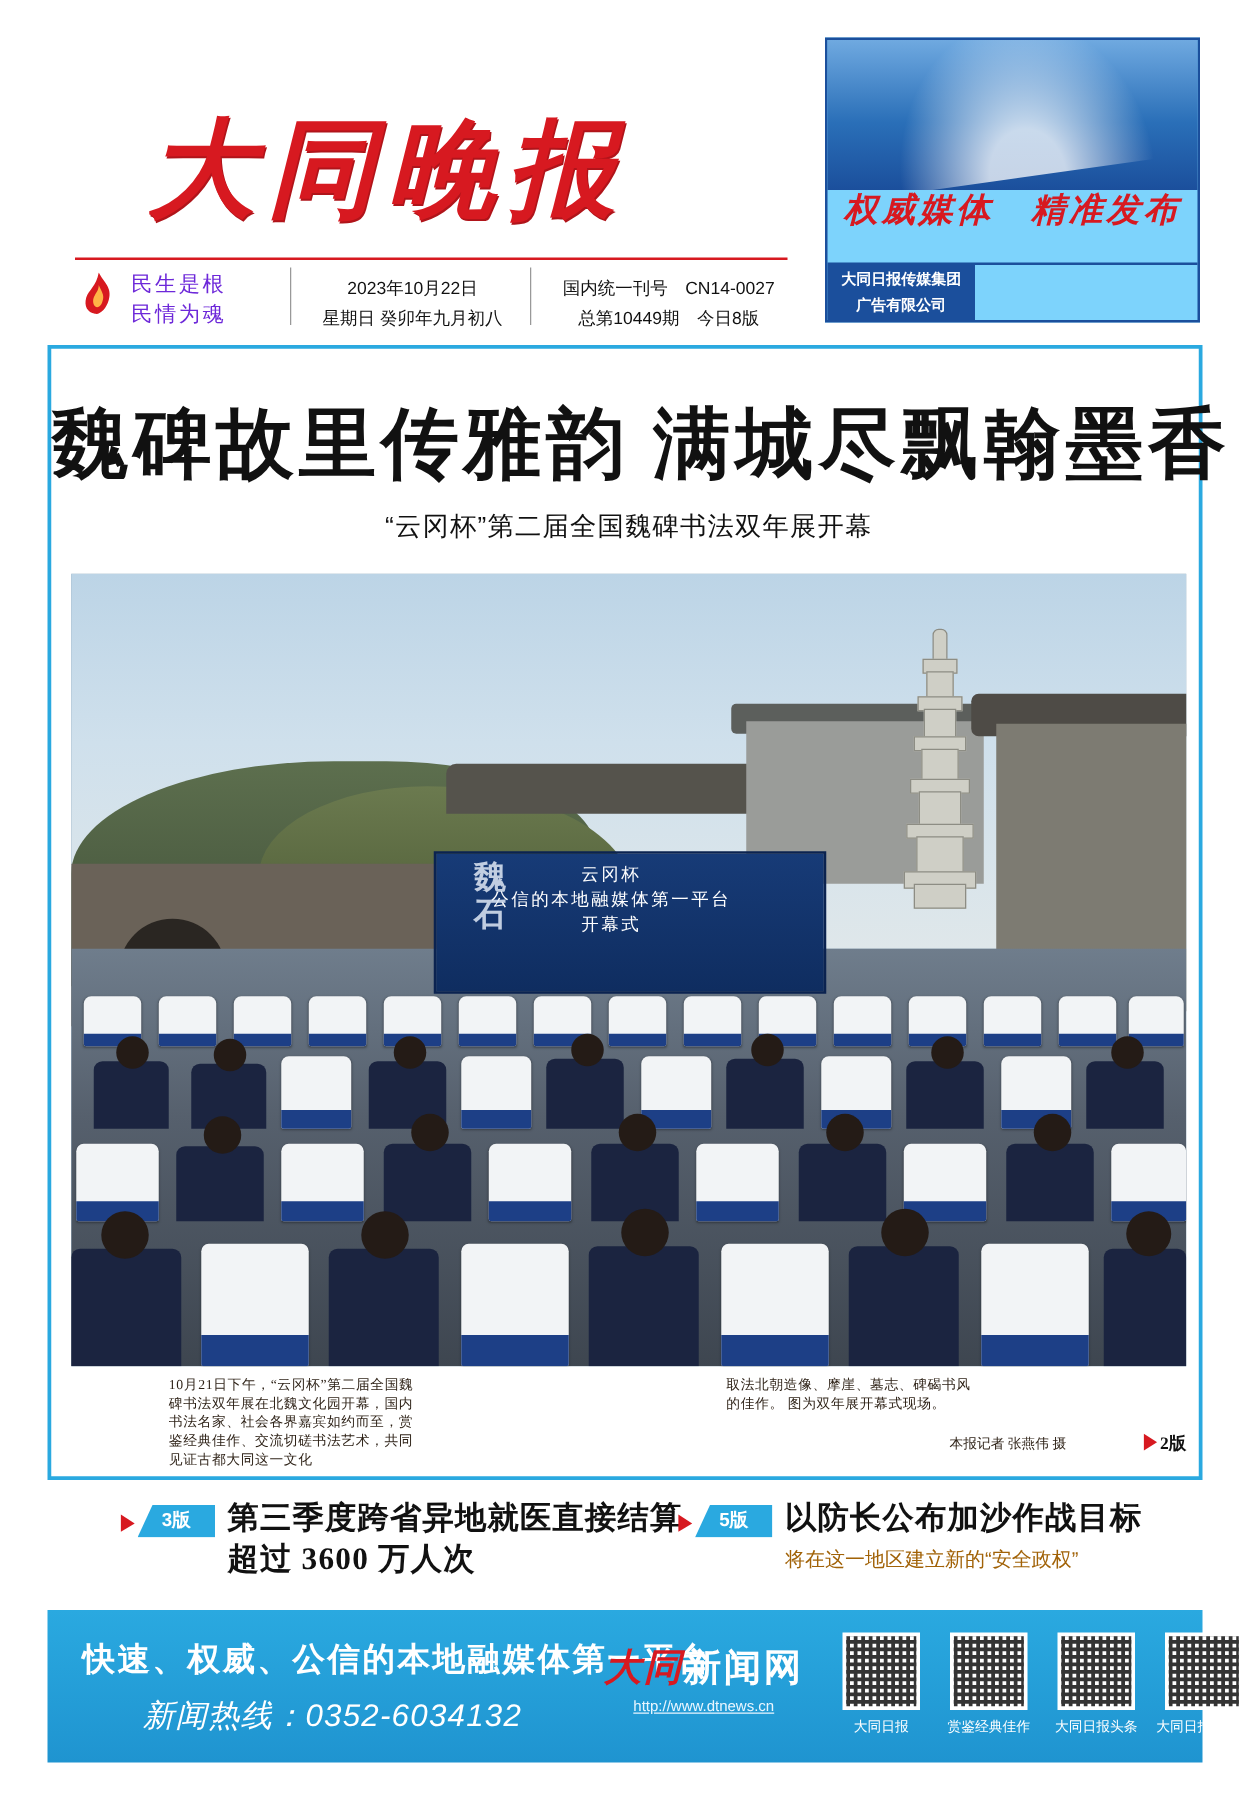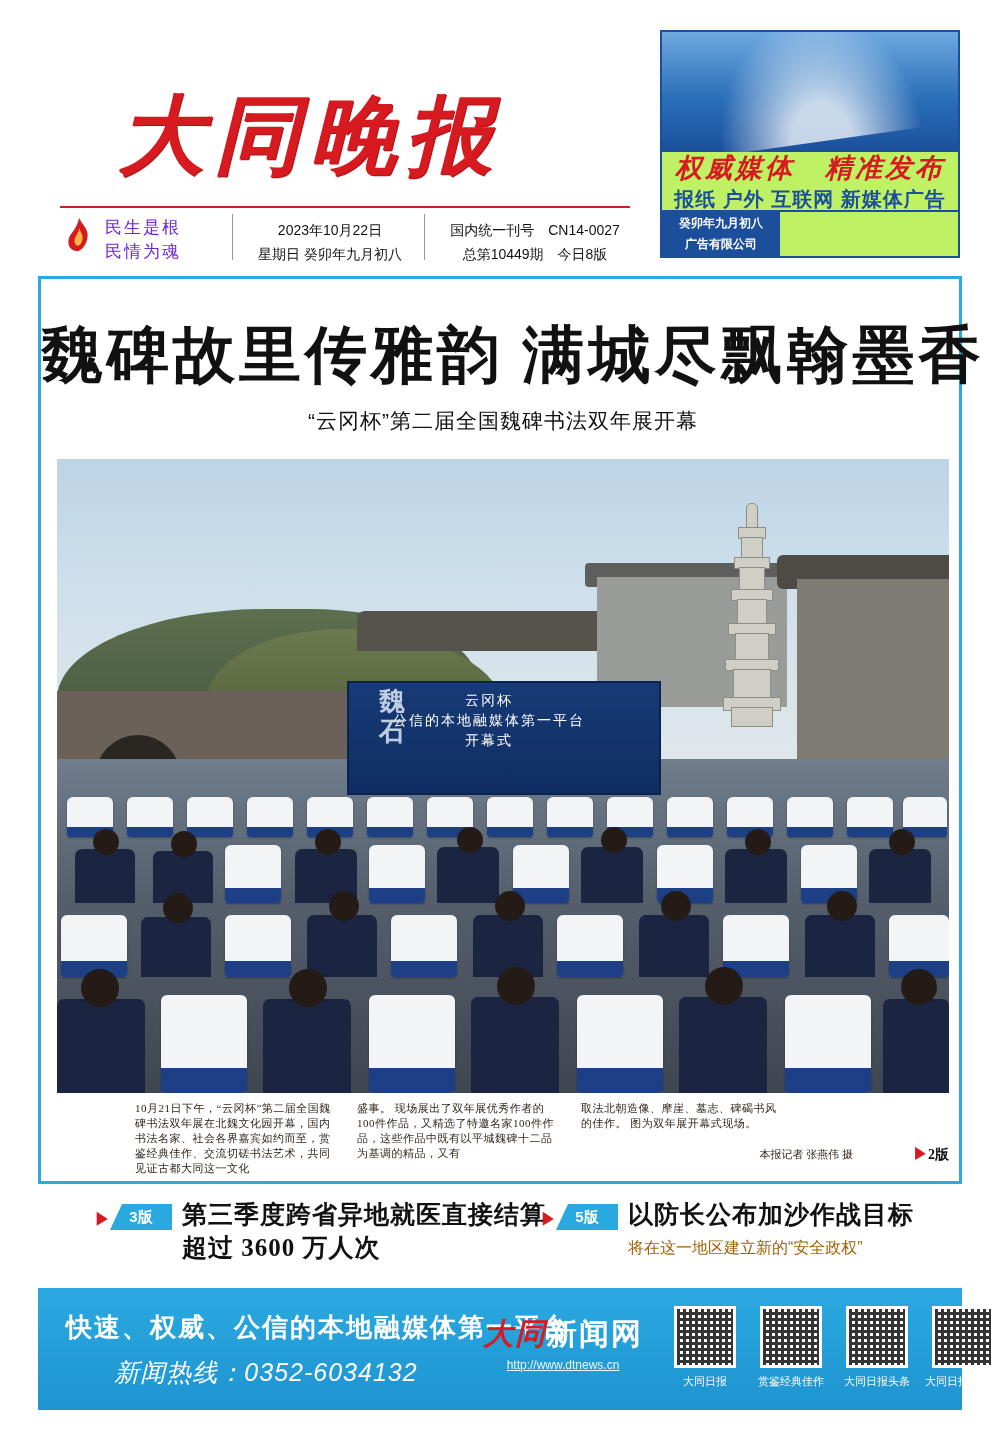--- a/index.html
+++ b/index.html
@@ -41,21 +41,21 @@
     position:absolute;top:214px;width:1px;height:46px;background:#999;
   }
   .cn-block{
     position:absolute;left:430px;top:218px;width:210px;
     text-align:center;font-size:14px;line-height:24px;color:#111;
   }
 
   
   .ad-box{
     position:absolute;left:660px;top:30px;width:300px;height:228px;
-    border:2px solid #1b4f9c;box-sizing:border-box;background:#bef264;
+    border:2px solid #1b4f9c;box-sizing:border-box;background:#7dd3fc;
   }
   .ad-swoosh{
     position:absolute;left:0;top:0;width:296px;height:120px;
     background:linear-gradient(180deg,#6fa9e0 0%,#2a6fb8 55%,#1b4f9c 100%);
     overflow:hidden;
   }
   .ad-swoosh:after{
     content:"";position:absolute;left:30px;top:-40px;width:240px;height:150px;
     background:radial-gradient(ellipse at 50% 100%, rgba(255,255,255,.75) 0 18%, rgba(255,255,255,0) 60%);
     transform:rotate(-8deg);
@@ -216,24 +216,23 @@
     </div>
     <div class="issue-div" style="left:424px"></div>
     <div class="cn-block">
       <div>国内统一刊号　CN14-0027</div>
       <div>总第10449期　今日8版</div>
     </div>
 
     <div class="ad-box">
       <div class="ad-swoosh"></div>
       <div class="ad-line1">权威媒体　精准发布</div>
-      <div class="ad-line2">报纸 户外 互联网 新媒体广告</div>
       <div class="ad-foot">
         <div class="ad-foot-l">
-          <div>癸卯年九月初八</div>
+          <div>大同日报传媒集团</div>
           <div>广告有限公司</div>
         </div>
       </div>
     </div>
   </div>
 
   <div class="frame">
 
     <div class="headline">魏碑故里传雅韵  满城尽飘翰墨香</div>
     <div class="subhead">“云冈杯”第二届全国魏碑书法双年展开幕</div>
@@ -345,22 +344,20 @@
         <div class="body" style="left:622px;top:208px;width:88px;height:96px"></div>
         <div class="head" style="left:648px;top:178px;width:38px;height:38px"></div>
         <div class="chair" style="left:728px;top:206px;width:86px;height:98px"></div>
         <div class="body" style="left:826px;top:210px;width:66px;height:94px"></div>
         <div class="head" style="left:844px;top:180px;width:36px;height:36px"></div>
       </div>
     </div>
 
     <div class="cap-area">
       <div class="cap-col" style="left:78px">10月21日下午，“云冈杯”第二届全国魏碑书法双年展在北魏文化园开幕，国内书法名家、社会各界嘉宾如约而至，赏鉴经典佳作、交流切磋书法艺术，共同见证古都大同这一文化</div>
-      <div class="cap-col" style="left:300px">盛事。
-现场展出了双年展优秀作者的100件作品，又精选了特邀名家100件作品，这些作品中既有以平城魏碑十二品为基调的精品，又有</div>
       <div class="cap-col" style="left:524px">取法北朝造像、摩崖、墓志、碑碣书风的佳作。
 图为双年展开幕式现场。</div>
       <div class="cap-byline">本报记者 张燕伟 摄</div>
       <div class="jump2">
         <span class="tri">▶</span><span>2版</span>
       </div>
     </div>
   </div>
 
   <div class="teasers">

